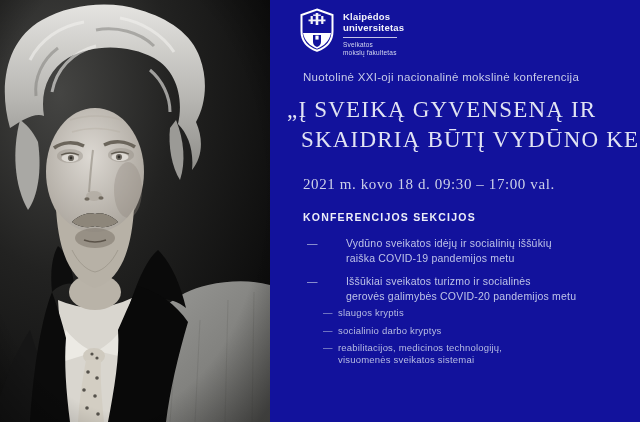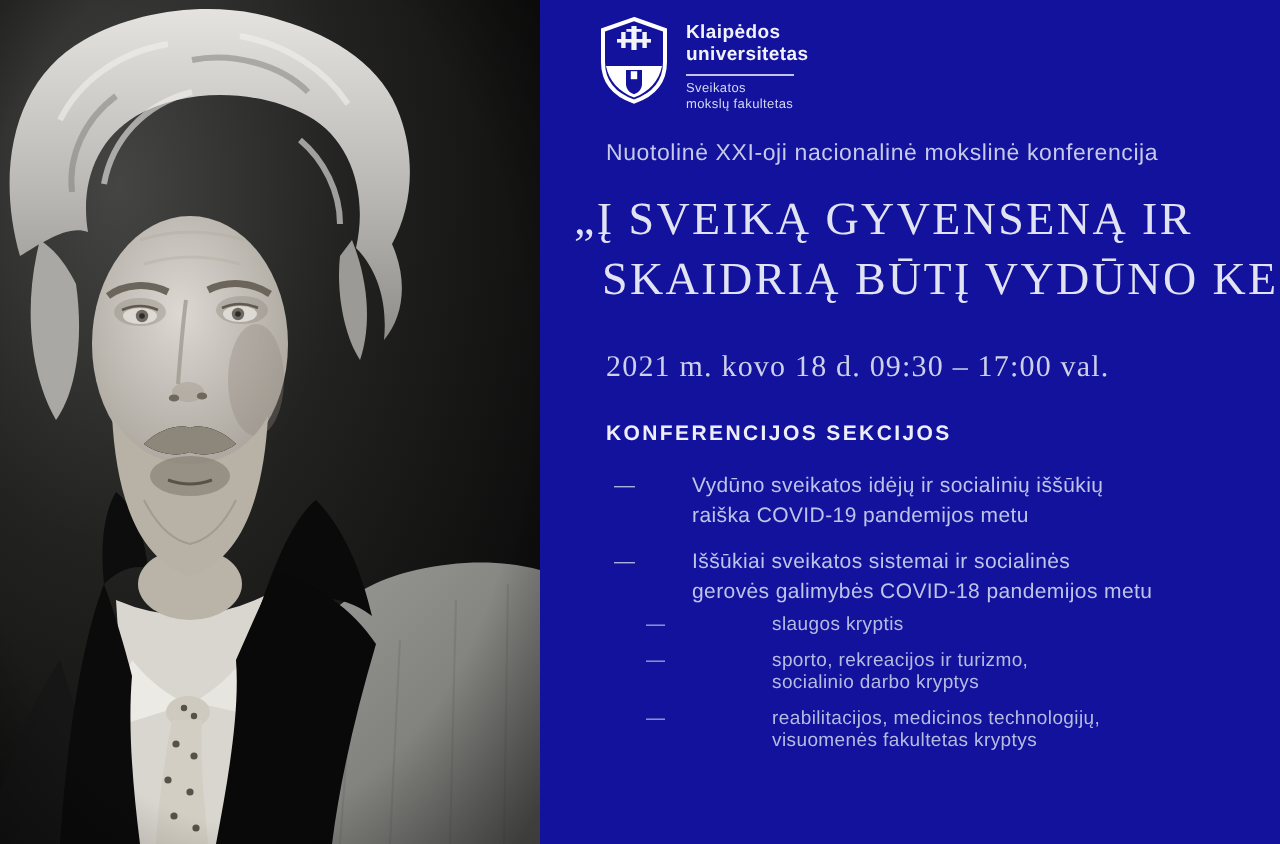--- a/index.html
+++ b/index.html
@@ -27,21 +27,21 @@
   .sections-header{position:absolute;left:33px;top:211px;font-size:10.5px;font-weight:700;letter-spacing:1.2px;color:#EDEEF8;white-space:nowrap;}
 
   .bullets{position:absolute;left:37px;top:236px;}
   .b-item{display:flex;margin-bottom:8px;}
   .b-dash{width:15px;flex:none;color:#AAB0DC;font-size:10.5px;line-height:15px;}
   .b-lines{font-size:10.5px;line-height:15px;color:#BEC3E8;letter-spacing:.2px;white-space:nowrap;margin-left:24px;}
 
   .subbullets{position:absolute;left:53px;top:307px;}
   .s-item{display:flex;margin-bottom:6px;}
   .s-dash{width:15px;flex:none;color:#9FA5D4;font-size:9.5px;line-height:11.5px;}
-  .s-lines{font-size:9.5px;line-height:11.5px;color:#B6BBE2;letter-spacing:.2px;white-space:nowrap;margin-left:48px;}
+  .s-lines{font-size:9.5px;line-height:11.5px;color:#B6BBE2;letter-spacing:.2px;white-space:nowrap;}
 
   .footer{position:absolute;left:30px;top:388px;font-size:9px;line-height:12px;color:#B1B6DA;letter-spacing:.2px;white-space:nowrap;}
   .footer-url{color:#B1B6DA;text-decoration:none;}
 </style>
 </head>
 <body>
 
 <div class="poster">
 
   <svg class="photo" viewBox="0 0 270 422" aria-hidden="true">
@@ -194,44 +194,43 @@
       <div class="b-item">
         <span class="b-dash">—</span>
         <span class="b-lines">
           <span style="display:block">Vydūno sveikatos idėjų ir socialinių iššūkių</span>
           <span style="display:block">raiška COVID-19 pandemijos metu</span>
         </span>
       </div>
       <div class="b-item">
         <span class="b-dash">—</span>
         <span class="b-lines">
-          <span style="display:block">Iššūkiai sveikatos sistemai ir socialinės</span>
-          <span style="display:block">gerovės galimybės COVID-18 pandemijos metu</span>
+          <span style="display:block">Iššūkiai sveikatos turizmo ir socialinės</span>
+          <span style="display:block">gerovės galimybės COVID-20 pandemijos metu</span>
         </span>
       </div>
     </div>
 
     <div class="subbullets">
       <div class="s-item">
         <span class="s-dash">—</span>
         <span class="s-lines">
           <span style="display:block">slaugos kryptis</span>
         </span>
       </div>
       <div class="s-item">
         <span class="s-dash">—</span>
         <span class="s-lines">
-          <span style="display:block">sporto, rekreacijos ir turizmo,</span>
           <span style="display:block">socialinio darbo kryptys</span>
         </span>
       </div>
       <div class="s-item">
         <span class="s-dash">—</span>
         <span class="s-lines">
           <span style="display:block">reabilitacijos, medicinos technologijų,</span>
-          <span style="display:block">visuomenės fakultetas kryptys</span>
+          <span style="display:block">visuomenės sveikatos sistemai</span>
         </span>
       </div>
     </div>
 
 
   </div>
 </div>
 
 </body></html>

